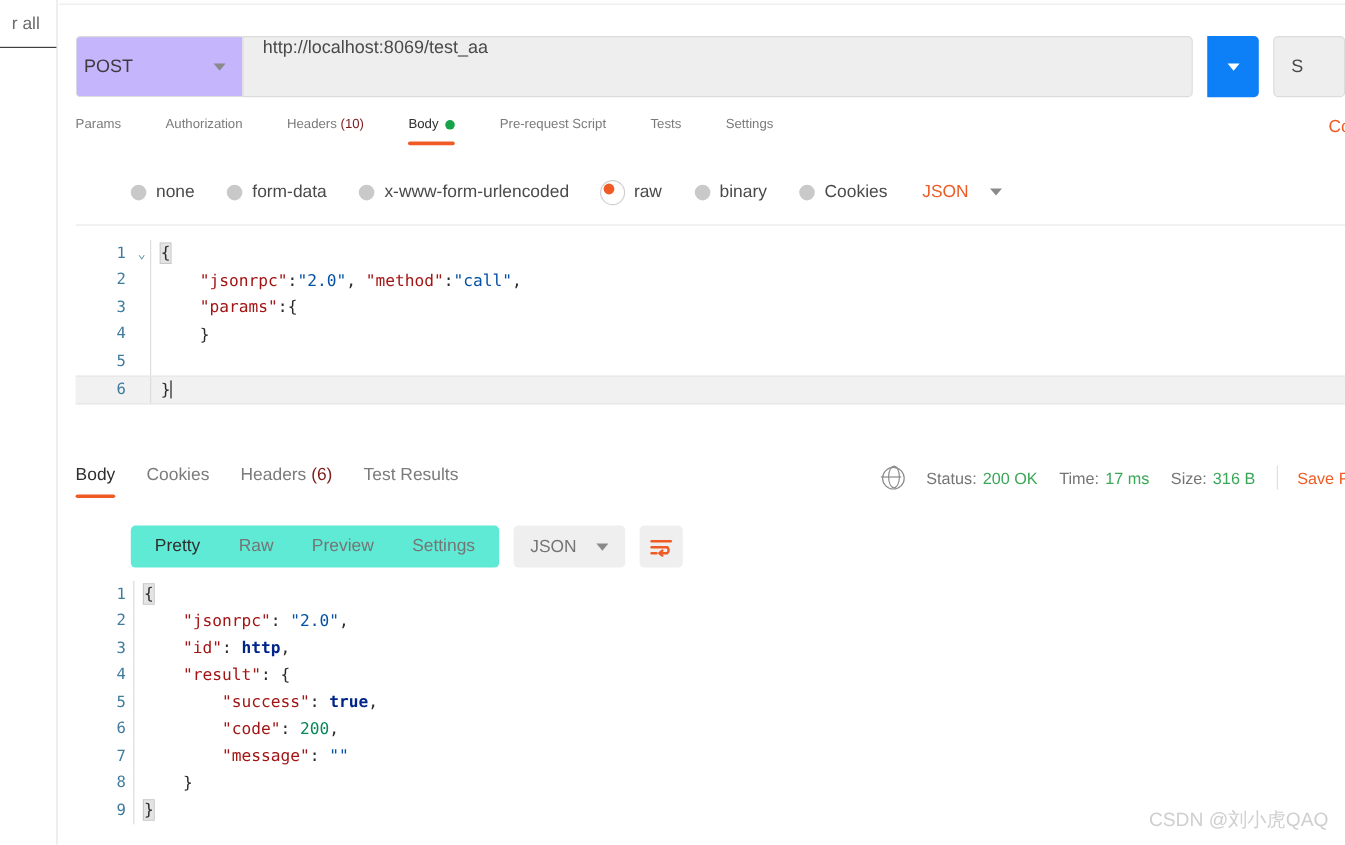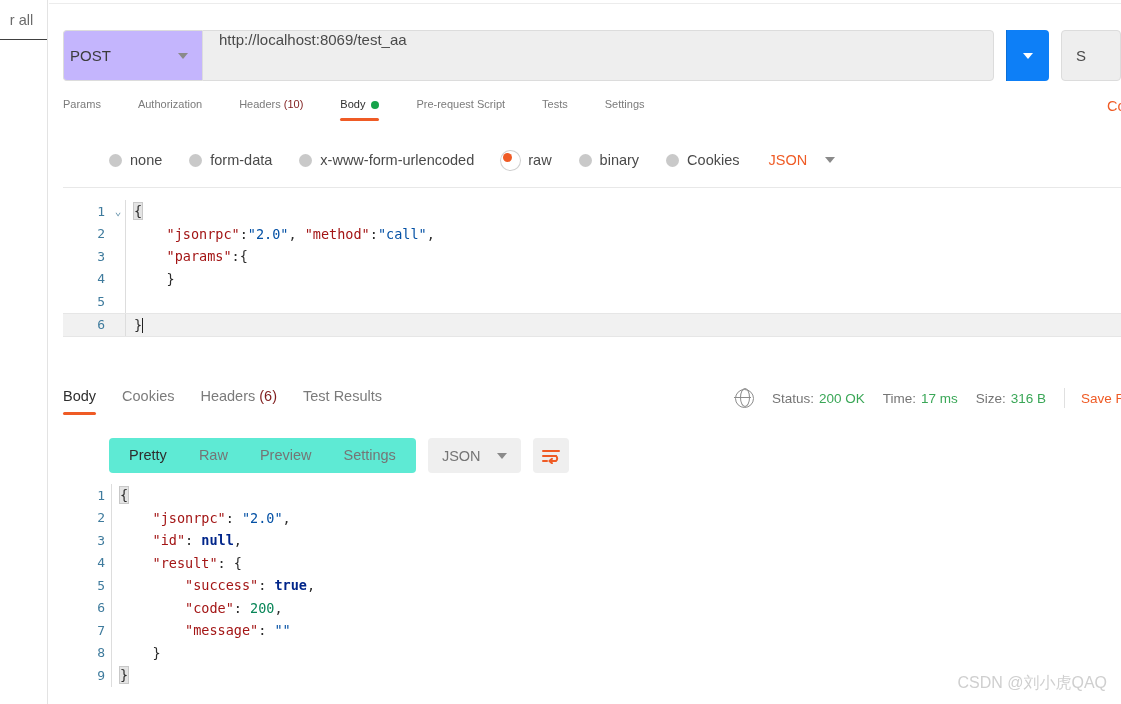--- a/index.html
+++ b/index.html
@@ -600,21 +600,21 @@
         <path d="M15 8 a3.2 3.2 0 0 1 0 5 H9" fill="none" stroke="#ef5b25" stroke-width="2" stroke-linecap="round"></path>
         <path d="M11 10.8 L8.4 13 L11 15.2" fill="none" stroke="#ef5b25" stroke-width="2" stroke-linecap="round" stroke-linejoin="round"></path>
         <line x1="2" y1="13" x2="6" y2="13" stroke="#ef5b25" stroke-width="2" stroke-linecap="round"></line>
       </svg>
     </div>
   </div>
 
   <div id="resp-editor">
       <div class="code-line"><div class="gutter">1</div><div class="code-text"><span class="tok-punc brk-hl">{</span></div></div>
       <div class="code-line"><div class="gutter">2</div><div class="code-text"><span class="tok-punc">    </span><span class="tok-key">"jsonrpc"</span><span class="tok-punc">: </span><span class="tok-str">"2.0"</span><span class="tok-punc">,</span></div></div>
-      <div class="code-line"><div class="gutter">3</div><div class="code-text"><span class="tok-punc">    </span><span class="tok-key">"id"</span><span class="tok-punc">: </span><span class="tok-kw">null</span><span class="tok-punc">,</span></div></div>
+      <div class="code-line"><div class="gutter">3</div><div class="code-text"><span class="tok-punc">    </span><span class="tok-key">"id"</span><span class="tok-punc">: </span><span class="tok-kw">http</span><span class="tok-punc">,</span></div></div>
       <div class="code-line"><div class="gutter">4</div><div class="code-text"><span class="tok-punc">    </span><span class="tok-key">"result"</span><span class="tok-punc">: </span><span class="tok-punc">{</span></div></div>
       <div class="code-line"><div class="gutter">5</div><div class="code-text"><span class="tok-punc">        </span><span class="tok-key">"success"</span><span class="tok-punc">: </span><span class="tok-kw">true</span><span class="tok-punc">,</span></div></div>
       <div class="code-line"><div class="gutter">6</div><div class="code-text"><span class="tok-punc">        </span><span class="tok-key">"code"</span><span class="tok-punc">: </span><span class="tok-num">200</span><span class="tok-punc">,</span></div></div>
       <div class="code-line"><div class="gutter">7</div><div class="code-text"><span class="tok-punc">        </span><span class="tok-key">"message"</span><span class="tok-punc">: </span><span class="tok-str">""</span></div></div>
       <div class="code-line"><div class="gutter">8</div><div class="code-text"><span class="tok-punc">    </span><span class="tok-punc">}</span></div></div>
       <div class="code-line"><div class="gutter">9</div><div class="code-text"><span class="tok-punc brk-hl">}</span></div></div>
     </div>
 
   <div id="watermark">CSDN @刘小虎QAQ</div>
 </div>

